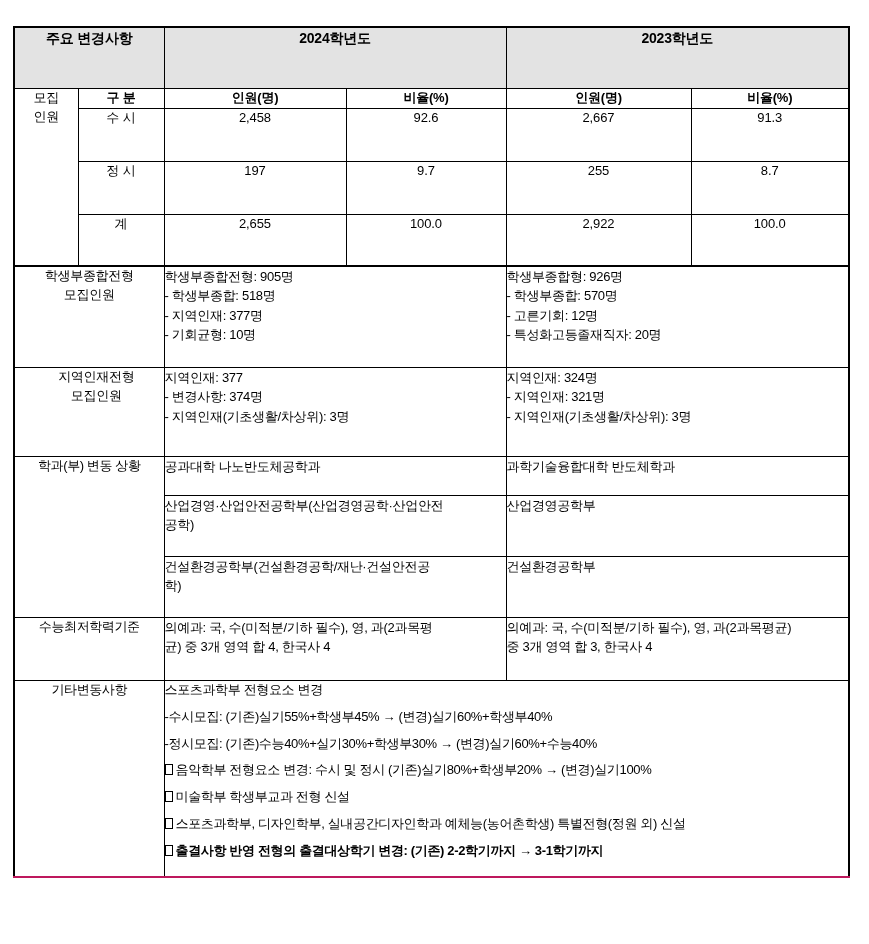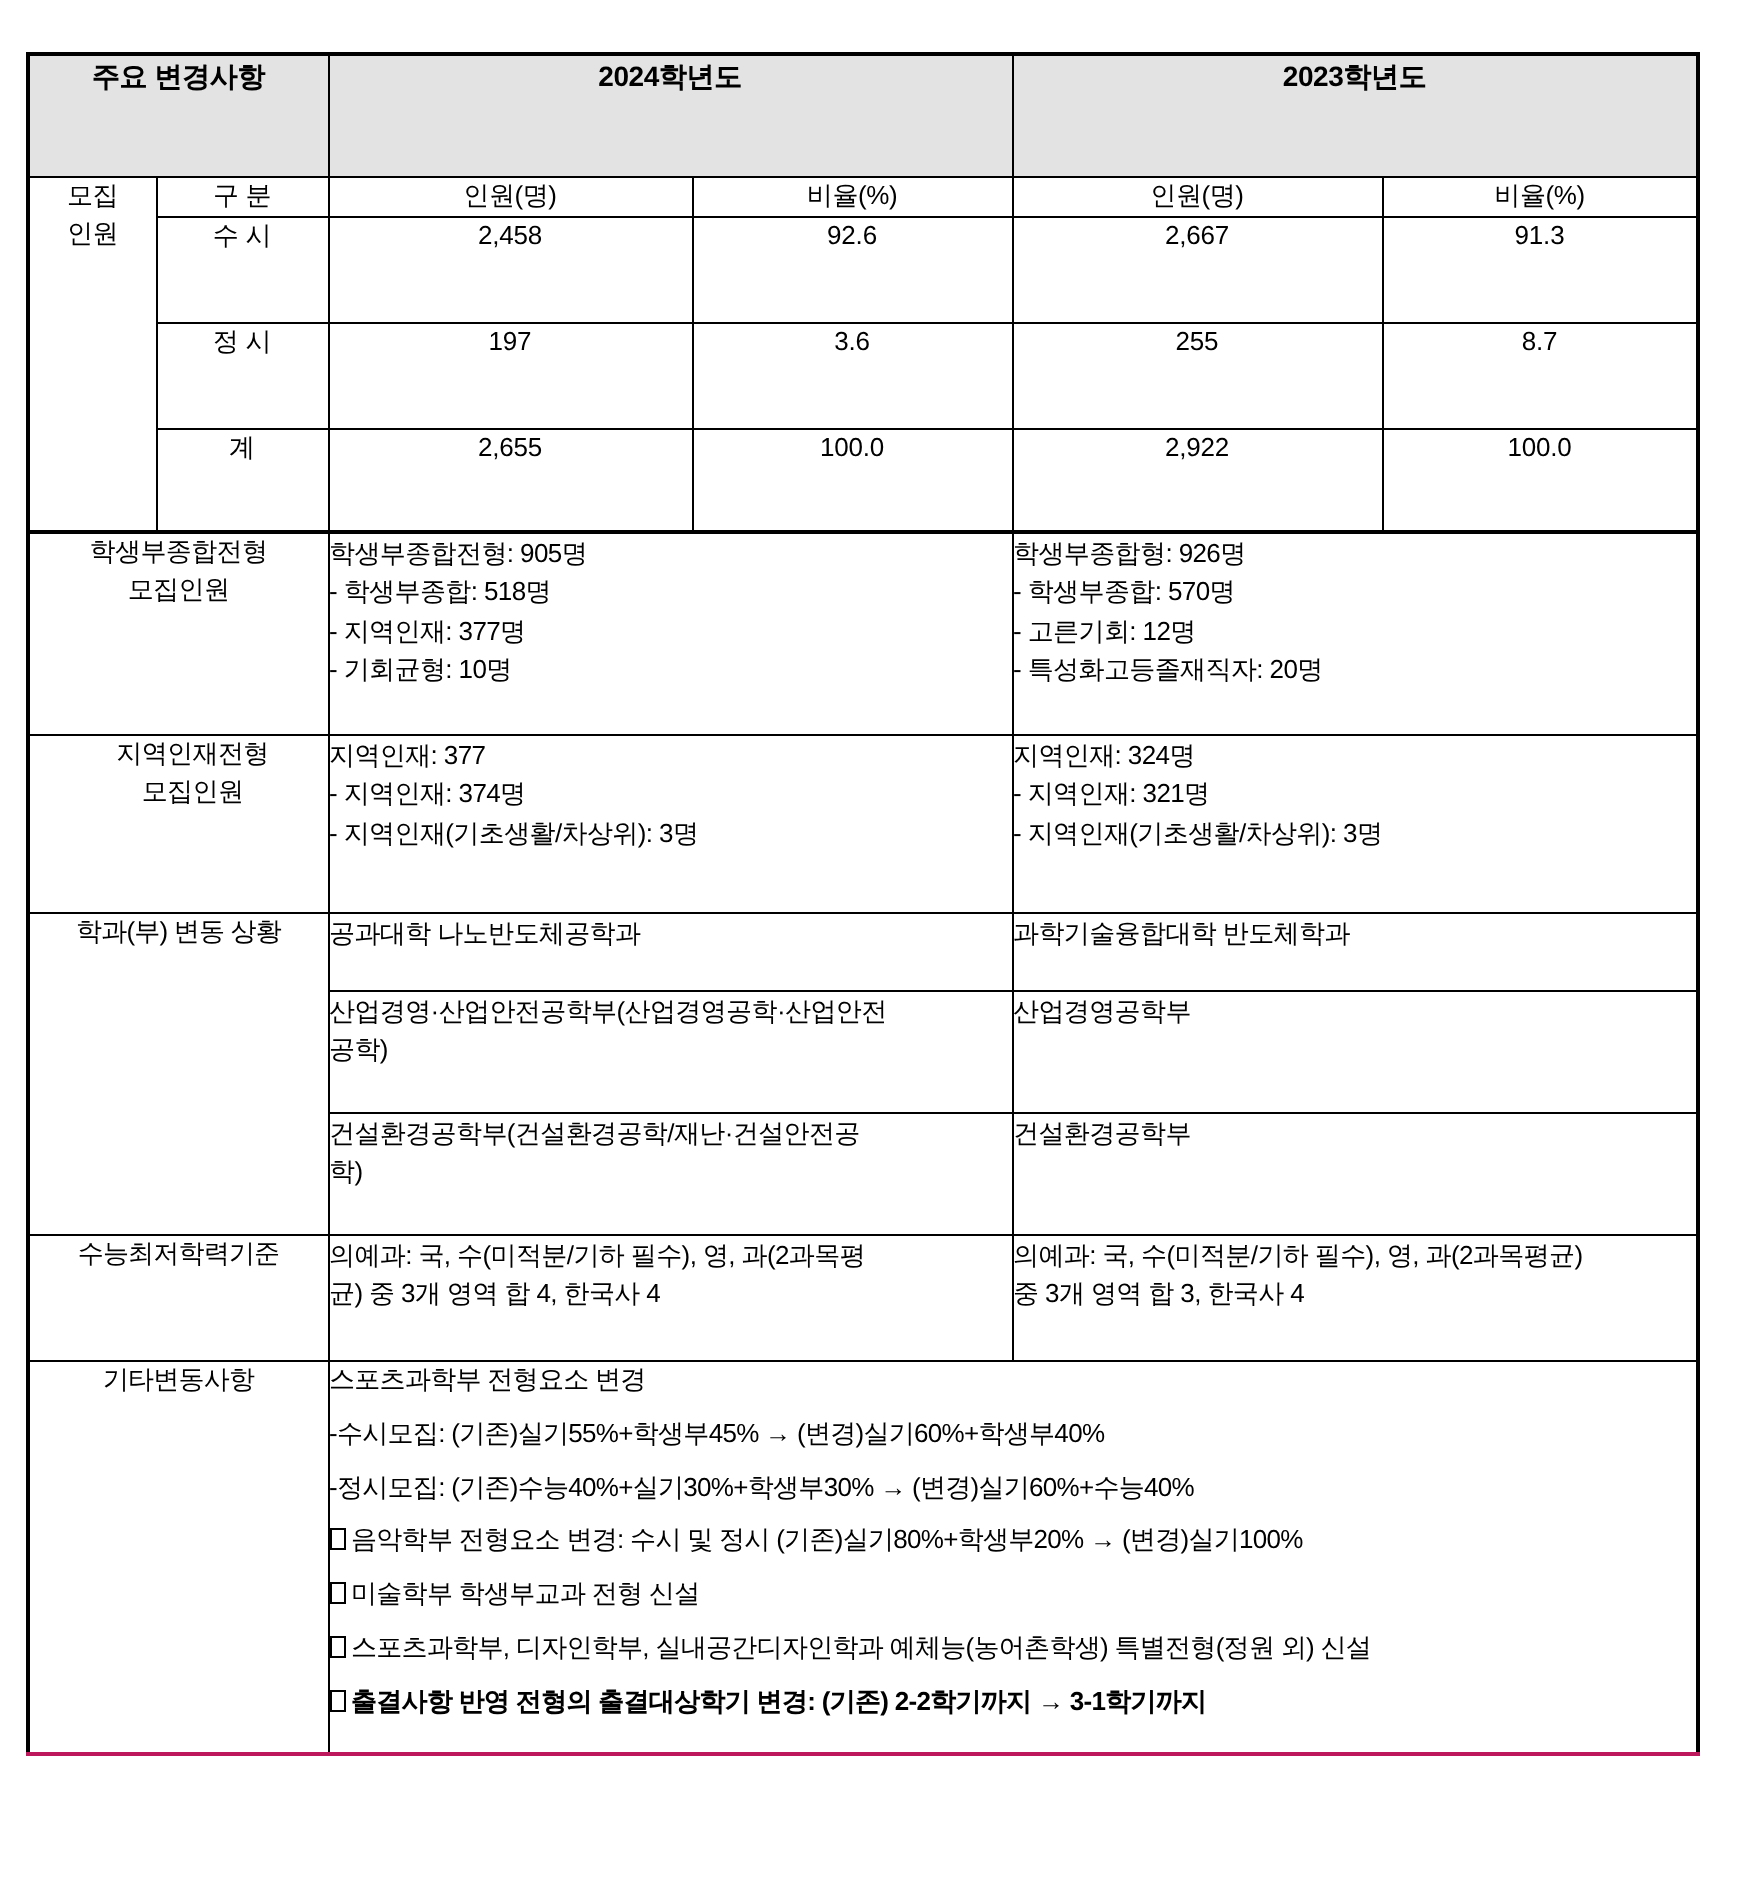--- a/index.html
+++ b/index.html
@@ -64,20 +64,21 @@
     font-weight: bold;
     vertical-align: middle;
     font-size: 14px;
     letter-spacing: -0.2px;
   }
   .ctr-top {
     text-align: center;
     vertical-align: top;
     padding-top: 9px;
     letter-spacing: -0.2px;
+    font-weight: bold;
   }
   .num {
     text-align: center;
     vertical-align: top;
     padding-top: 9px;
     letter-spacing: -0.1px;
   }
   .lbl-2line {
     text-align: center;
     vertical-align: top;
@@ -162,21 +163,21 @@
         <td class="num" style="height:52px;">수 시</td>
         <td class="num">2,458</td>
         <td class="num">92.6</td>
         <td class="num">2,667</td>
         <td class="num outer-r">91.3</td>
       </tr>
 
       <tr>
         <td class="num" style="height:52px;">정 시</td>
         <td class="num">197</td>
-        <td class="num">3.6</td>
+        <td class="num">9.7</td>
         <td class="num">255</td>
         <td class="num outer-r">8.7</td>
       </tr>
 
       <tr>
         <td class="num" style="height:50px;">계</td>
         <td class="num">2,655</td>
         <td class="num">100.0</td>
         <td class="num">2,922</td>
         <td class="num outer-r">100.0</td>
@@ -201,21 +202,21 @@
         </td>
       </tr>
 
       <tr>
         <td class="lbl-2line outer-l" colspan="2" style="height:88px;padding-left:14px;">
           <span>지역인재전형</span>
           <span class="l2">모집인원</span>
         </td>
         <td class="cell-text" colspan="2">
           <span class="ln">지역인재: 377</span>
-          <span class="ln">- 지역인재: 374명</span>
+          <span class="ln">- 변경사항: 374명</span>
           <span class="ln">- 지역인재(기초생활/차상위): 3명</span>
         </td>
         <td class="cell-text outer-r" colspan="2">
           <span class="ln">지역인재: 324명</span>
           <span class="ln">- 지역인재: 321명</span>
           <span class="ln">- 지역인재(기초생활/차상위): 3명</span>
         </td>
       </tr>
 
       <tr>

